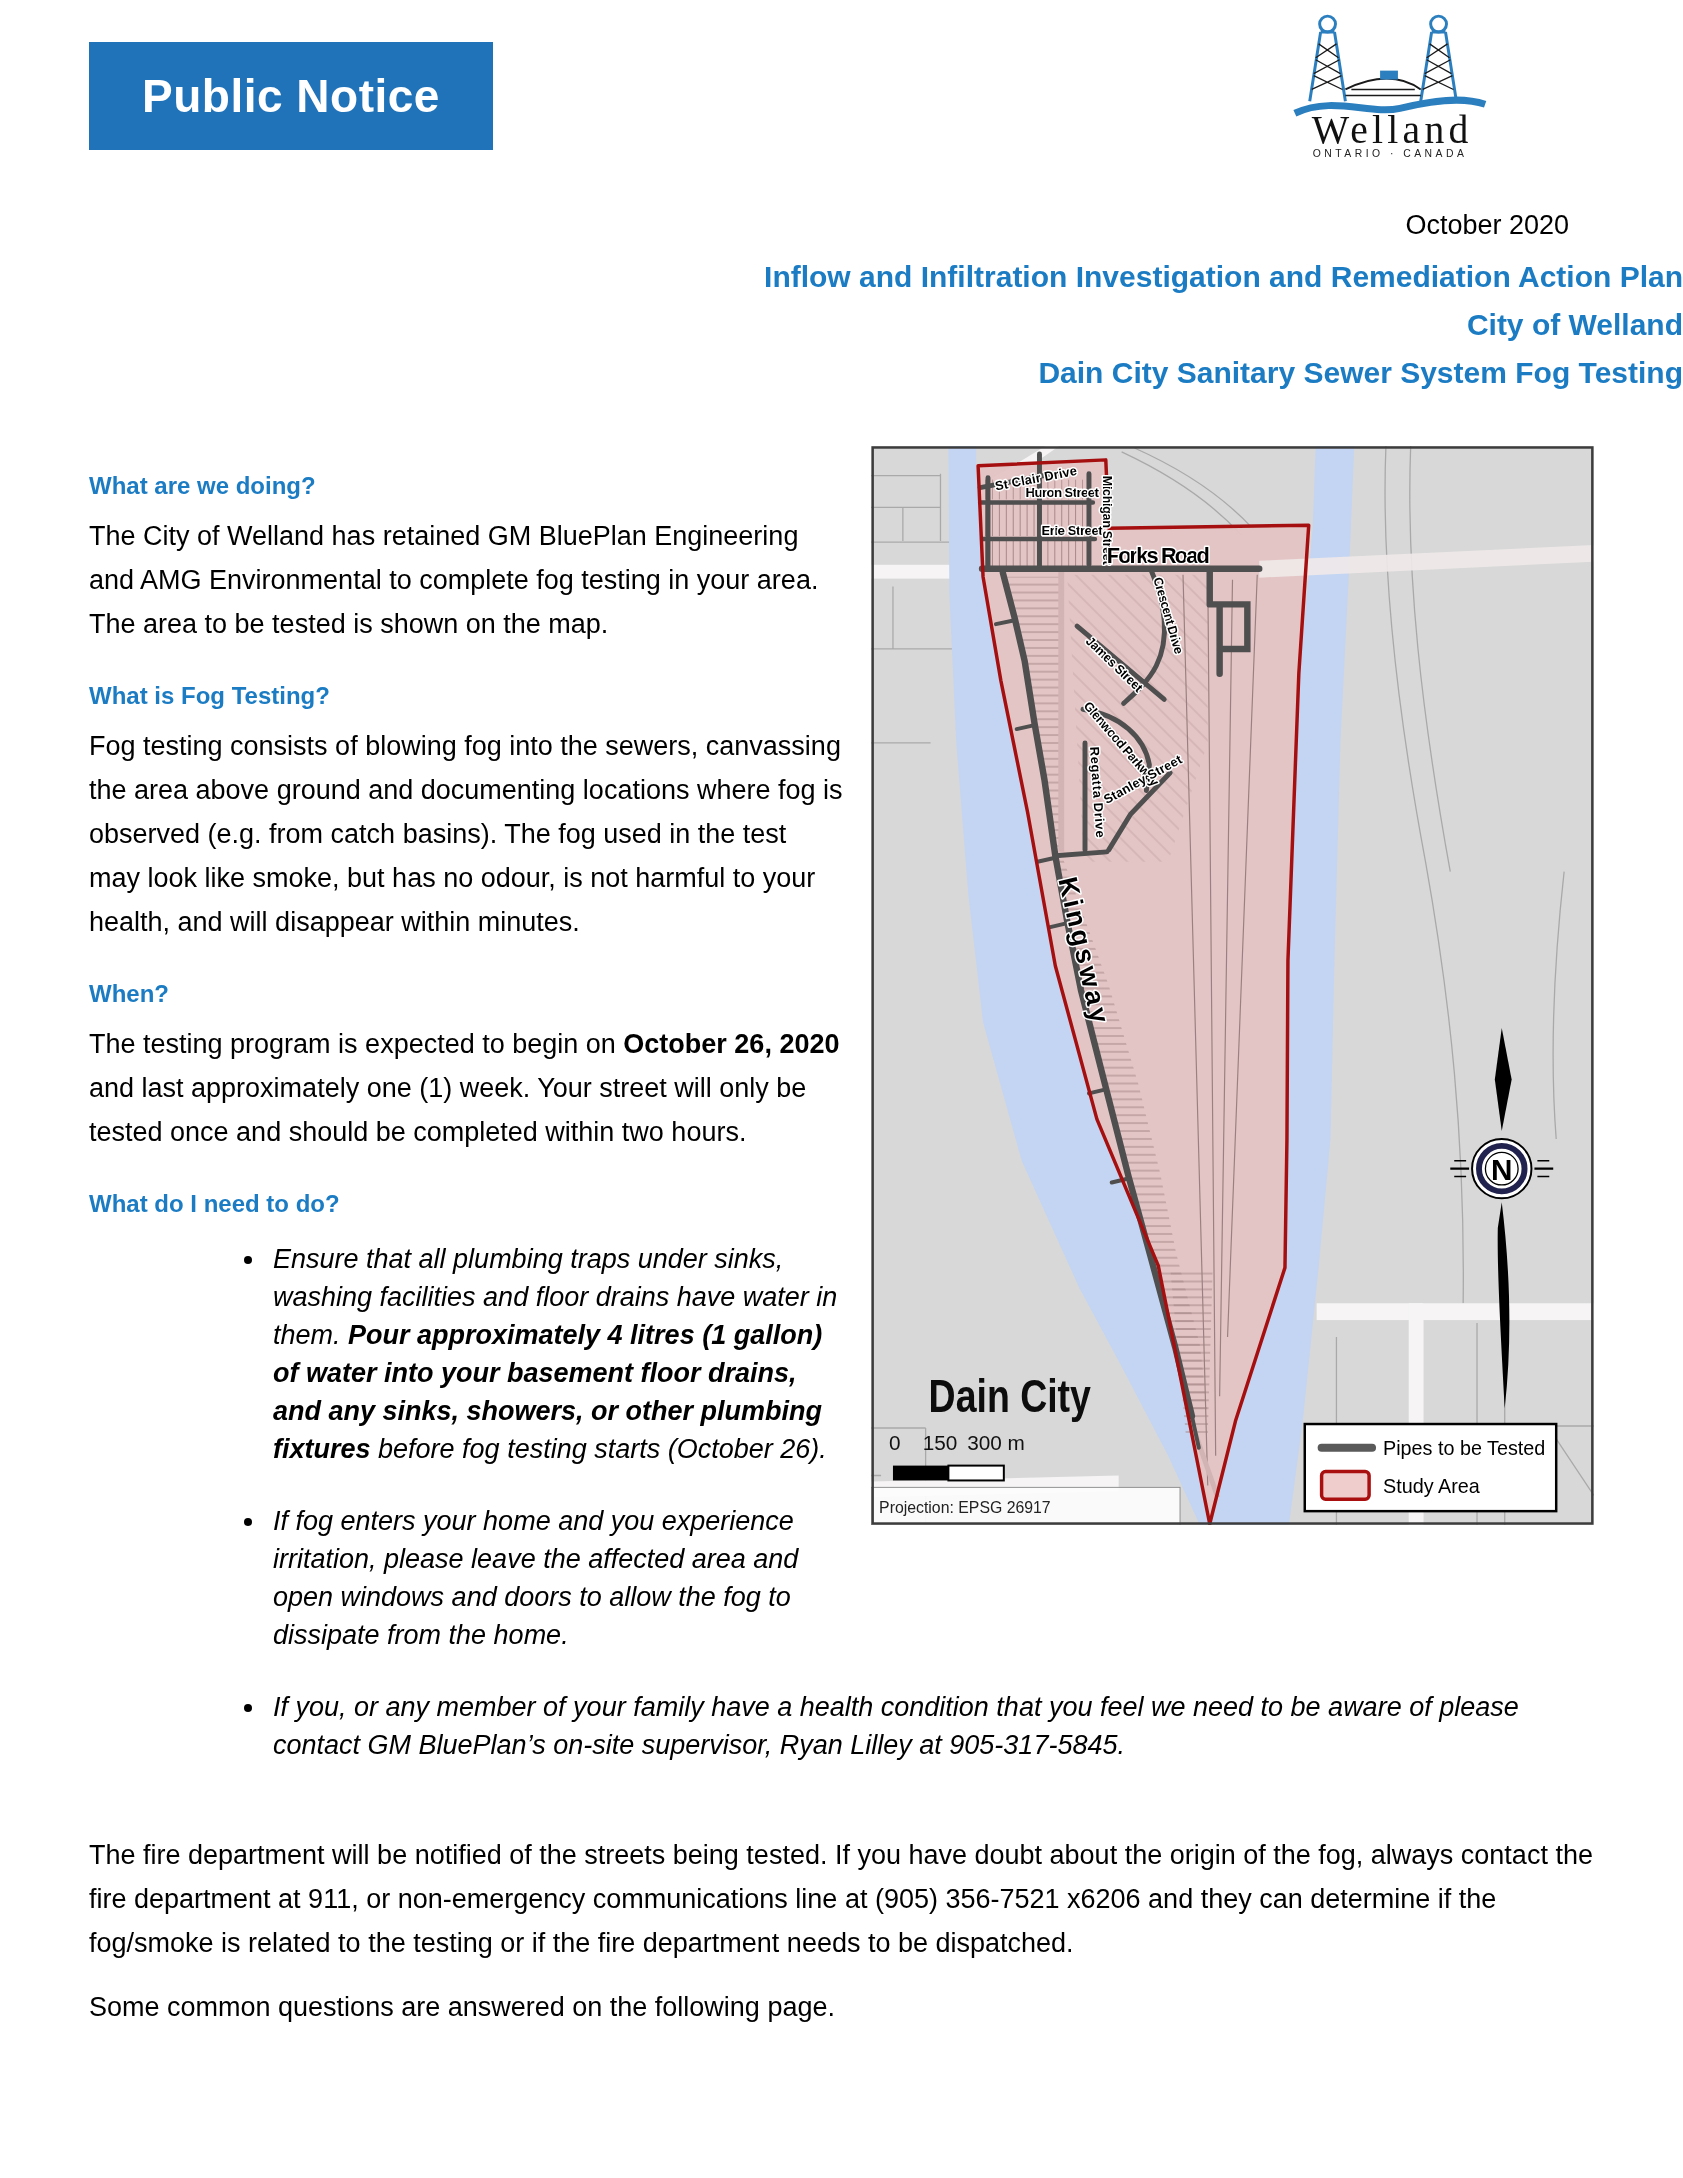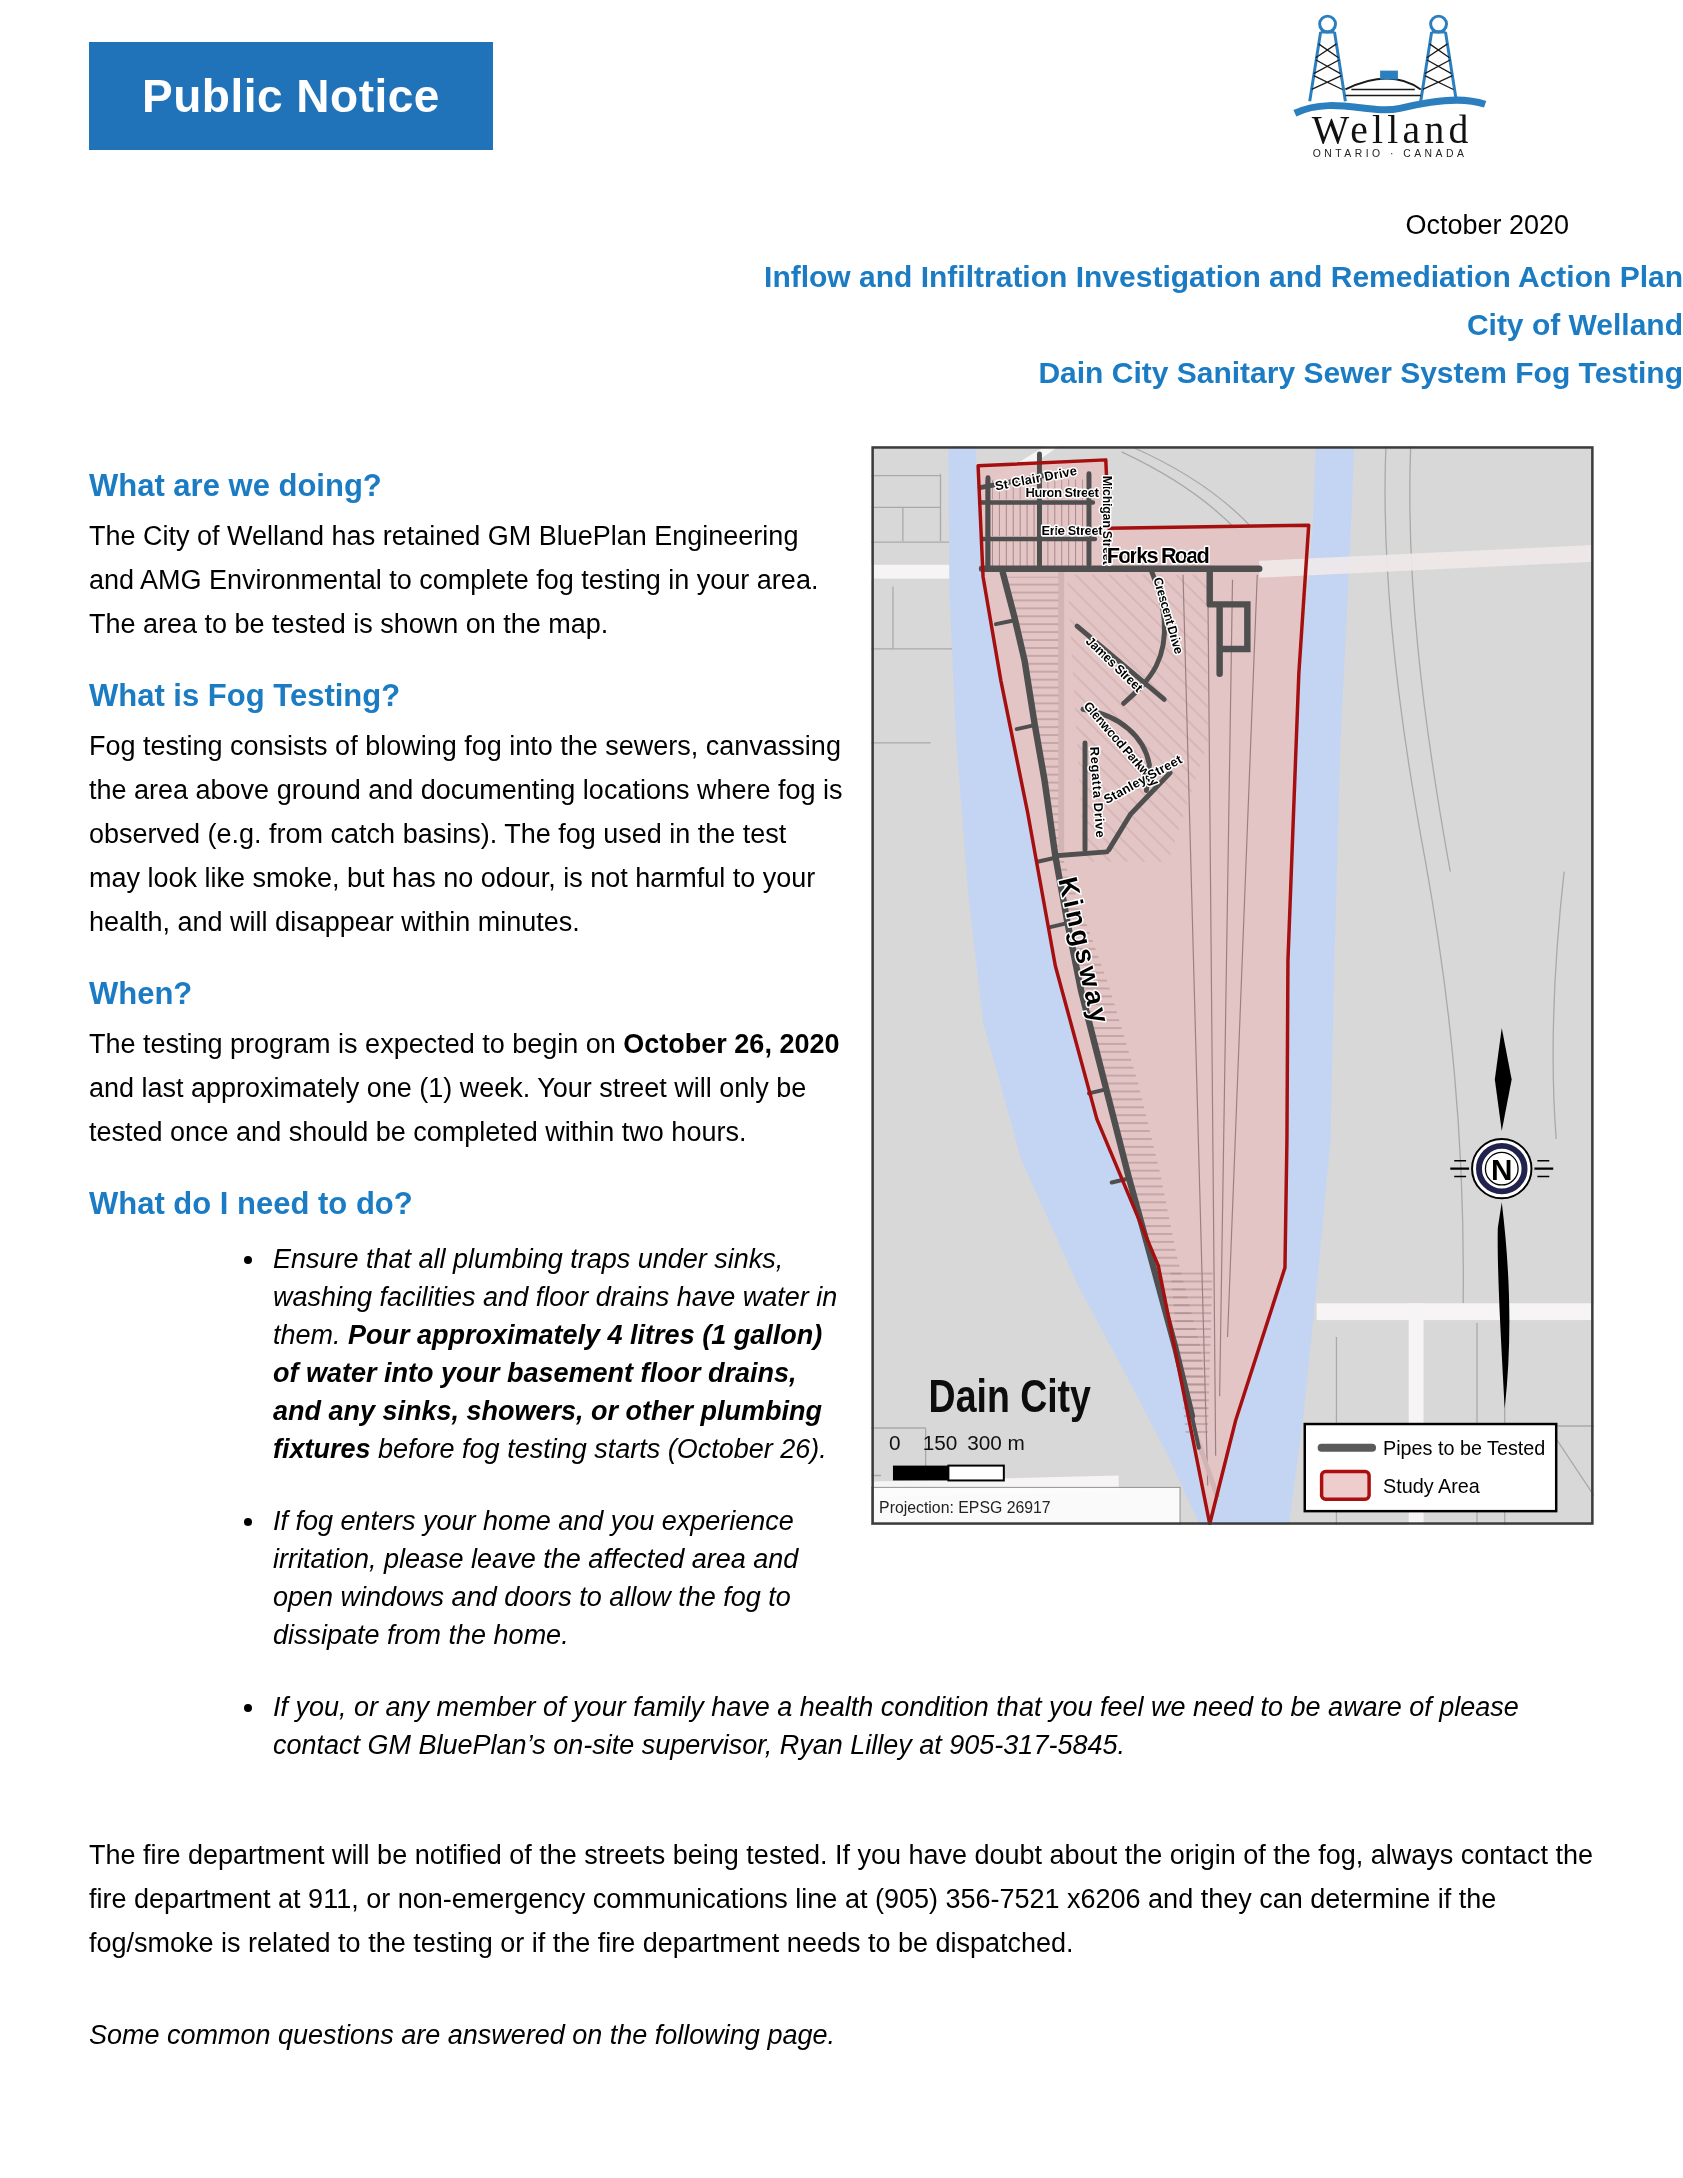--- a/index.html
+++ b/index.html
@@ -14,28 +14,28 @@
   .issue-date{position:absolute;left:1317px;top:210px;width:252px;text-align:right;
               color:#000000;font-size:27px;}
 
   
   .title-block{position:absolute;left:0;top:253px;width:1683px;text-align:right;
                color:#1b7cc4;font-weight:bold;font-size:30px;line-height:48px;}
 
   
   .content{position:absolute;left:89px;top:446px;width:1505px;}
   figure.map{float:right;width:723px;height:1079px;margin:0 0 79px 28px;padding:0;}
-  h2{color:#1b7cc4;font-size:31px;line-height:40px;margin:30px 0 8px 0;font-weight:bold;}
+  h2{color:#1b7cc4;font-size:24px;line-height:40px;margin:30px 0 8px 0;font-weight:bold;}
   .sec:first-of-type h2{margin-top:20px;}
   .content p{font-size:27px;line-height:44px;margin:0;}
   ul.todo{margin:16px 0 0 0;padding:0 0 0 178px;}
   ul.todo li{font-size:27px;line-height:38px;margin:0 0 34px 0;padding-left:6px;font-style:italic;}
   .b{font-weight:bold;}
   p.fire{margin-top:69px;clear:none;}
-  p.closing{margin-top:48px;font-style:italic;}
+  p.closing{margin-top:20px;}
 
   
   .lbl{font-family:"Liberation Sans",sans-serif;font-weight:bold;fill:#000;
        stroke:#fff;stroke-width:3px;paint-order:stroke;stroke-linejoin:round;}
 </style>
 </head>
 <body>
 
 <div class="page">
 

